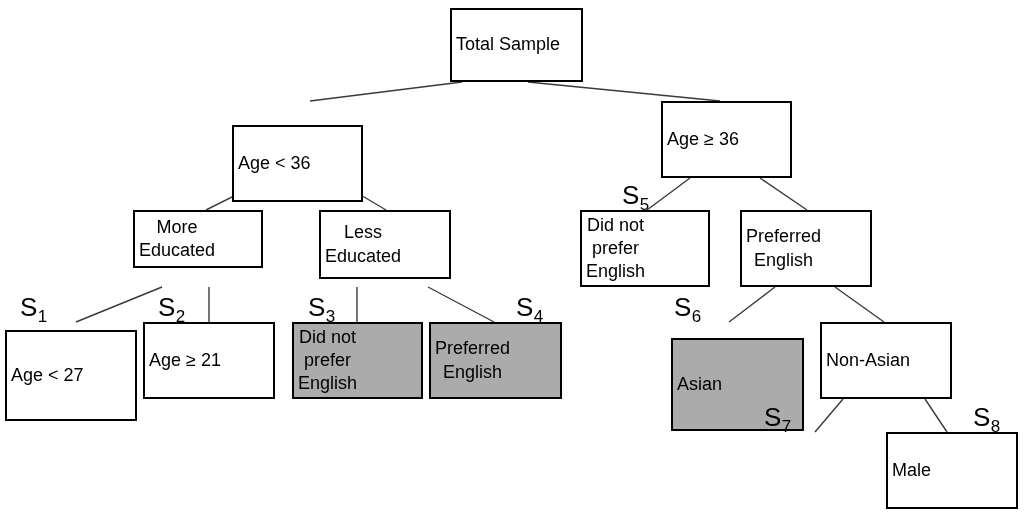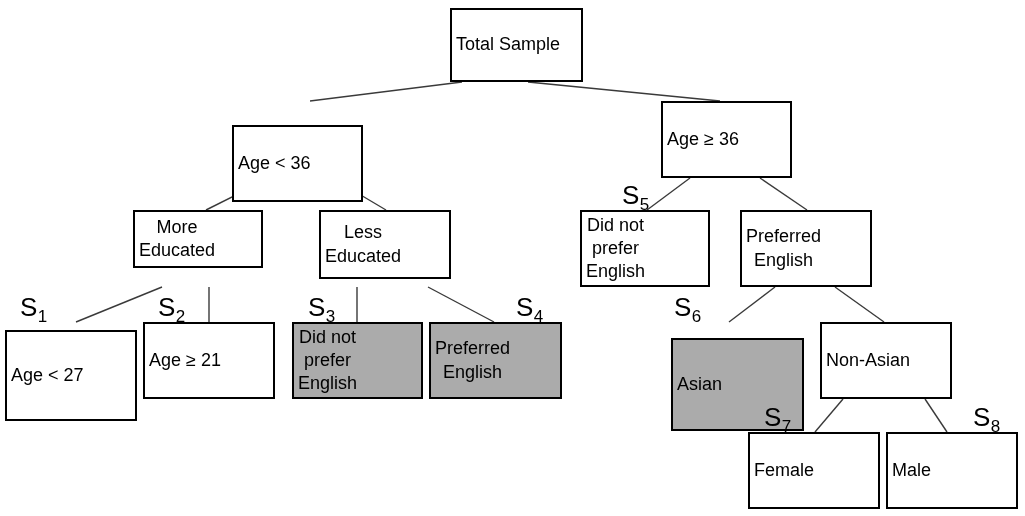--- a/index.html
+++ b/index.html
@@ -128,23 +128,20 @@
     <span class="node-label">Preferred
 English</span>
   </div>
   <div class="node filled" style="left:660px; top:338px; width:133px; height:93px;margin-left:11px;">
     <span class="node-label">Asian</span>
   </div>
   <div class="node" style="left:820px; top:322px; width:132px; height:77px;">
     <span class="node-label">Non-Asian</span>
   </div>
 
-  <div class="node" style="left:748px; top:432px; width:132px; height:77px;">
-    <span class="node-label">Female</span>
-  </div>
   <div class="node" style="left:886px; top:432px; width:132px; height:77px;">
     <span class="node-label">Male</span>
   </div>
 
   <div class="seg" style="left:20px;  top:294px;"><span>S</span><sub>1</sub></div>
   <div class="seg" style="left:158px; top:294px;"><span>S</span><sub>2</sub></div>
   <div class="seg" style="left:308px; top:294px;"><span>S</span><sub>3</sub></div>
   <div class="seg" style="left:516px; top:294px;"><span>S</span><sub>4</sub></div>
   <div class="seg" style="left:622px; top:182px;text-align:center;"><span>S</span><sub>5</sub></div>
   <div class="seg" style="left:674px; top:294px;"><span>S</span><sub>6</sub></div>

